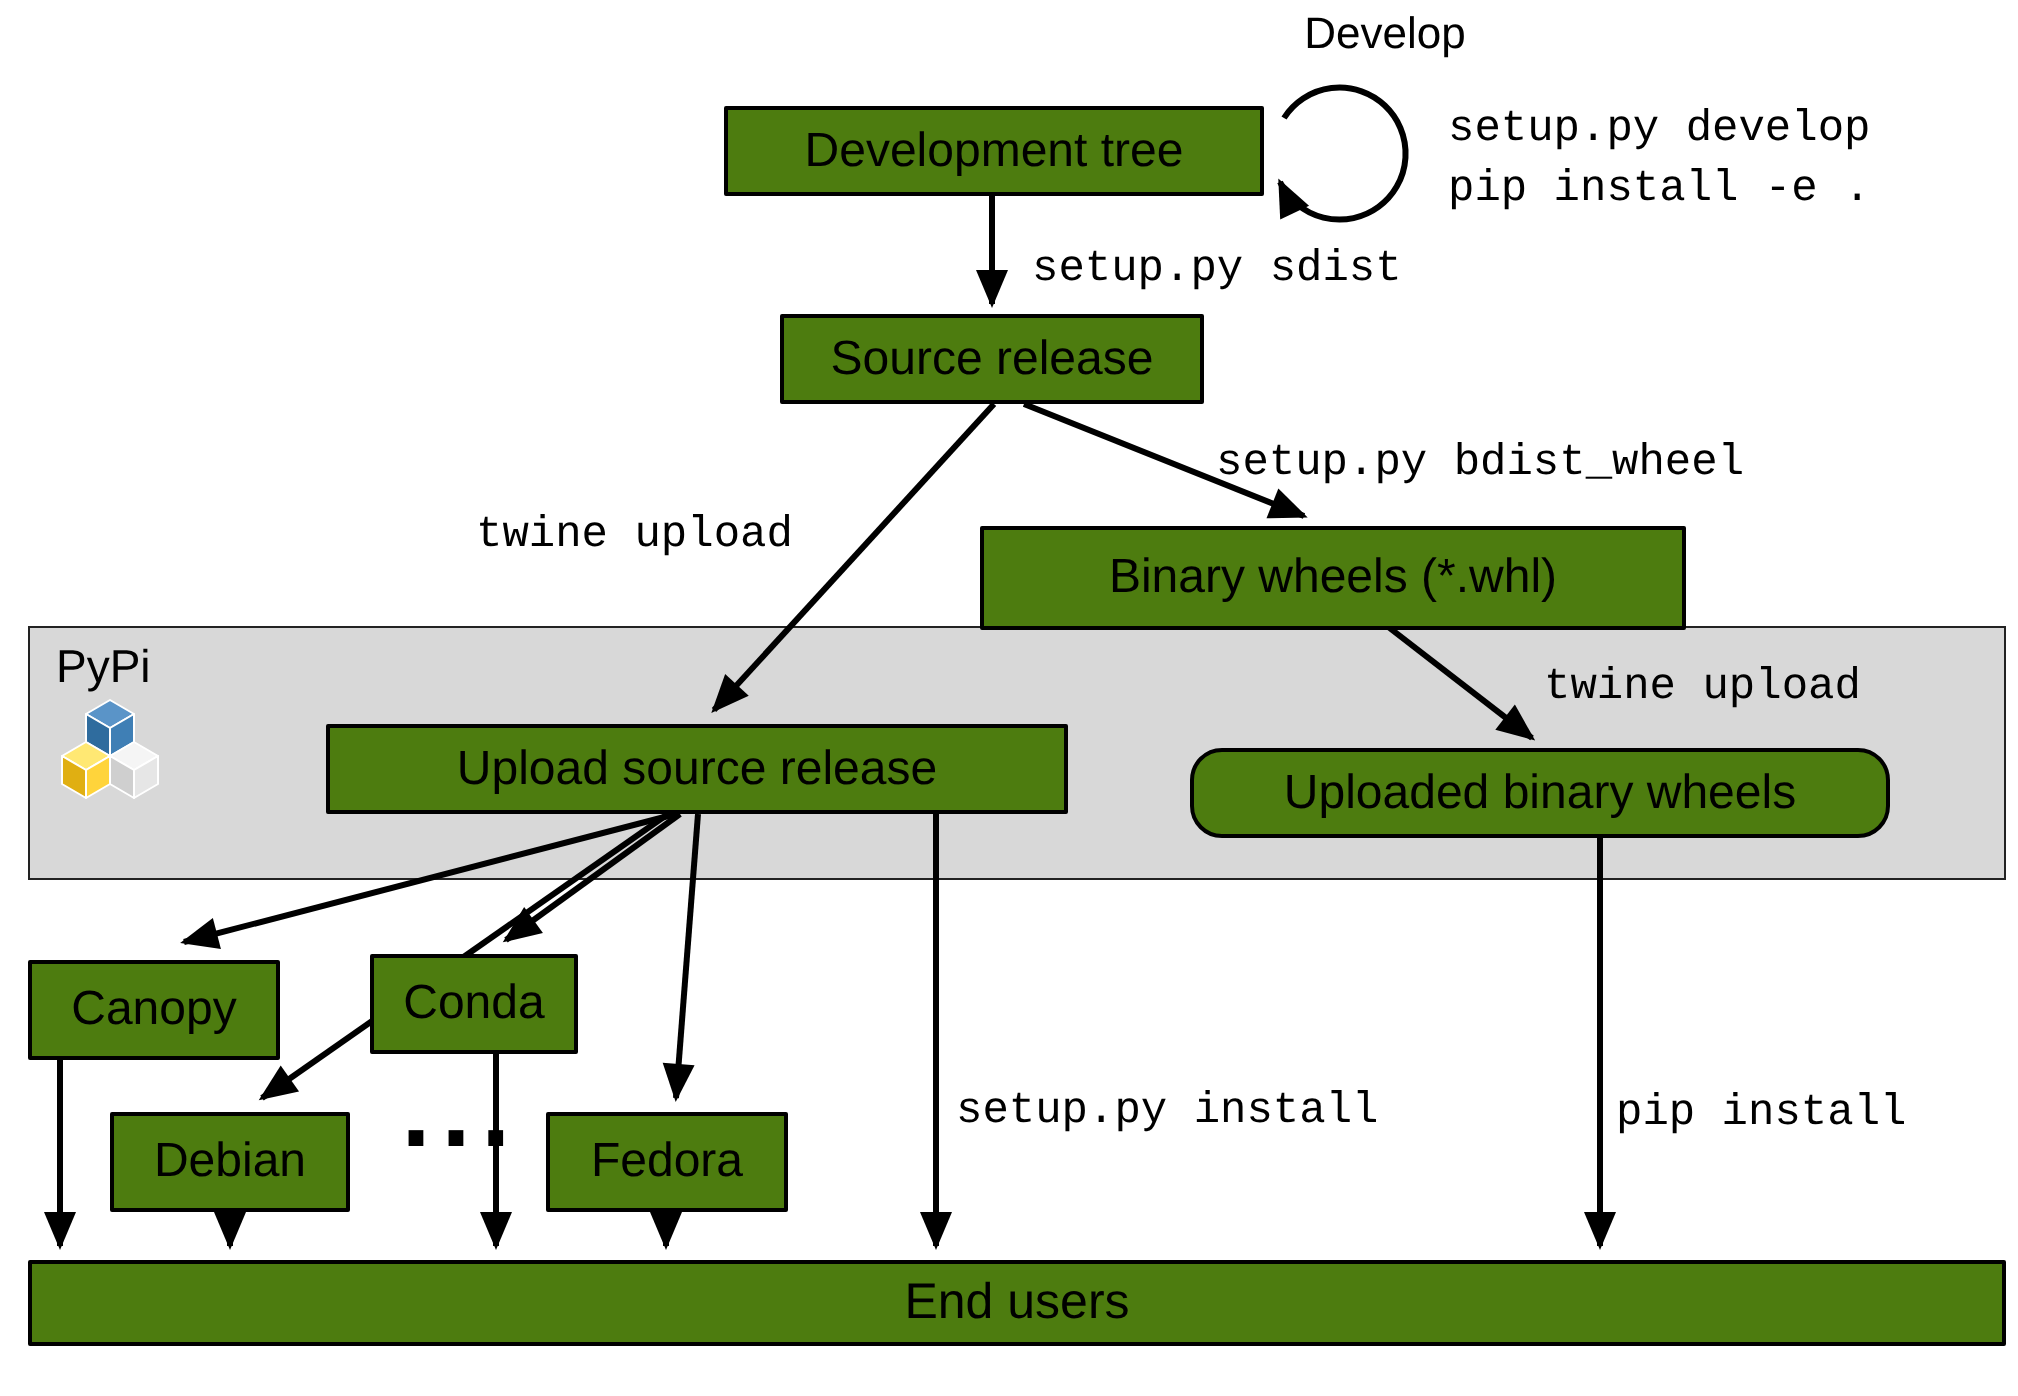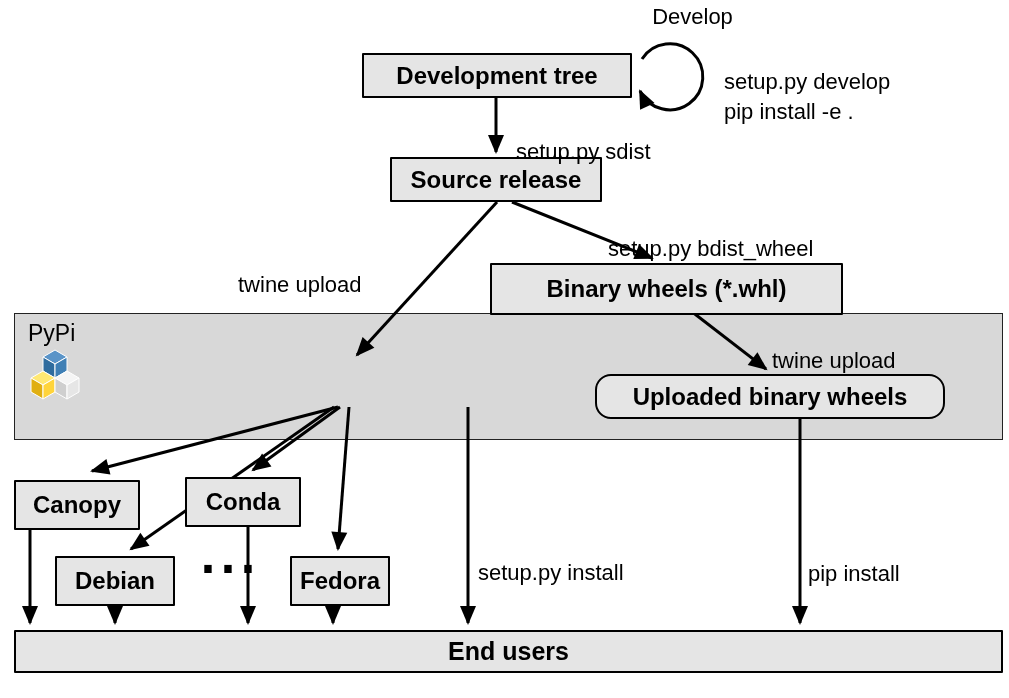--- a/index.html
+++ b/index.html
@@ -10,27 +10,27 @@
   .band {
     position:absolute; left:14px; top:313px; width:989px; height:127px;
     background:#d8d8d8; border:1px solid #222; box-sizing:border-box; z-index:1;
   }
   .band-label {
     position:absolute; left:13px; top:6px; font-weight:normal; font-size:23px;
   }
   .pypi-logo { position:absolute; left:12px; top:34px; }
   .arrows { position:absolute; left:0; top:0; width:1009px; height:698px; z-index:2; }
   .node {
-    position:absolute; background:#e5e5e5; border:2px solid #000;
+    position:absolute; background:#4d7c0f; border:2px solid #000;
     box-sizing:border-box; display:flex; align-items:center; justify-content:center;
-    font-weight:bold; font-size:24px; z-index:3; text-align:center; border-radius:1px;
+    font-weight:normal; font-size:24px; z-index:3; text-align:center; border-radius:1px;
   }
   .mono-label {
-    position:absolute; font-family:Liberation Sans, sans-serif;
-    font-size:22px; white-space:nowrap; z-index:4; line-height:30px;margin-top:17px;
+    position:absolute; font-family:Liberation Mono, monospace;
+    font-size:22px; white-space:nowrap; z-index:4; line-height:30px;
   }
   .sans-label {
     position:absolute; font-size:22px; white-space:nowrap; z-index:4;
   }
   .dots {
     position:absolute; left:200px; top:534px; font-weight:bold; font-size:42px;
     letter-spacing:4px; z-index:4; font-family:"DejaVu Sans", sans-serif;
   }
 </style>
 </head>
@@ -89,30 +89,31 @@
       <line x1="800" y1="419" x2="800" y2="623" marker-end="url(#ah)"></line>
     </g>
   </svg>
 
   <div class="node" style="left:362px; top:53px; width:270px; height:45px;">Development tree</div>
 
   <div class="node" style="left:390px; top:157px; width:212px; height:45px;">Source release</div>
 
   <div class="node" style="left:490px; top:263px; width:353px; height:52px;">Binary wheels (*.whl)</div>
 
+  <div class="node" style="left:163px; top:362px; width:371px; height:45px;">Upload source release</div>
 
   <div class="node" style="left:595px; top:374px; width:350px; height:45px;border-radius:16px;">Uploaded binary wheels</div>
 
   <div class="node" style="left:14px; top:480px; width:126px; height:50px;">Canopy</div>
 
-  <div class="node" style="left:185px; top:477px; width:116px; height:50px;">Conda</div>
+  <div class="node" style="left:185px; top:477px; width:104px; height:50px;">Conda</div>
 
   <div class="node" style="left:55px; top:556px; width:120px; height:50px;">Debian</div>
 
-  <div class="node" style="left:290px; top:556px; width:100px; height:50px;">Fedora</div>
+  <div class="node" style="left:273px; top:556px; width:121px; height:50px;">Fedora</div>
 
   <div class="node" style="left:14px; top:630px; width:989px; height:43px; font-size:25px;">End users</div>
 
   <div class="sans-label" style="left:645px; top:4px; width:95px; text-align:center;">Develop</div>
 
   <div class="mono-label" style="left:724px; top:50px;">
     <div>setup.py develop</div>
     <div>pip install -e .</div>
   </div>
 

